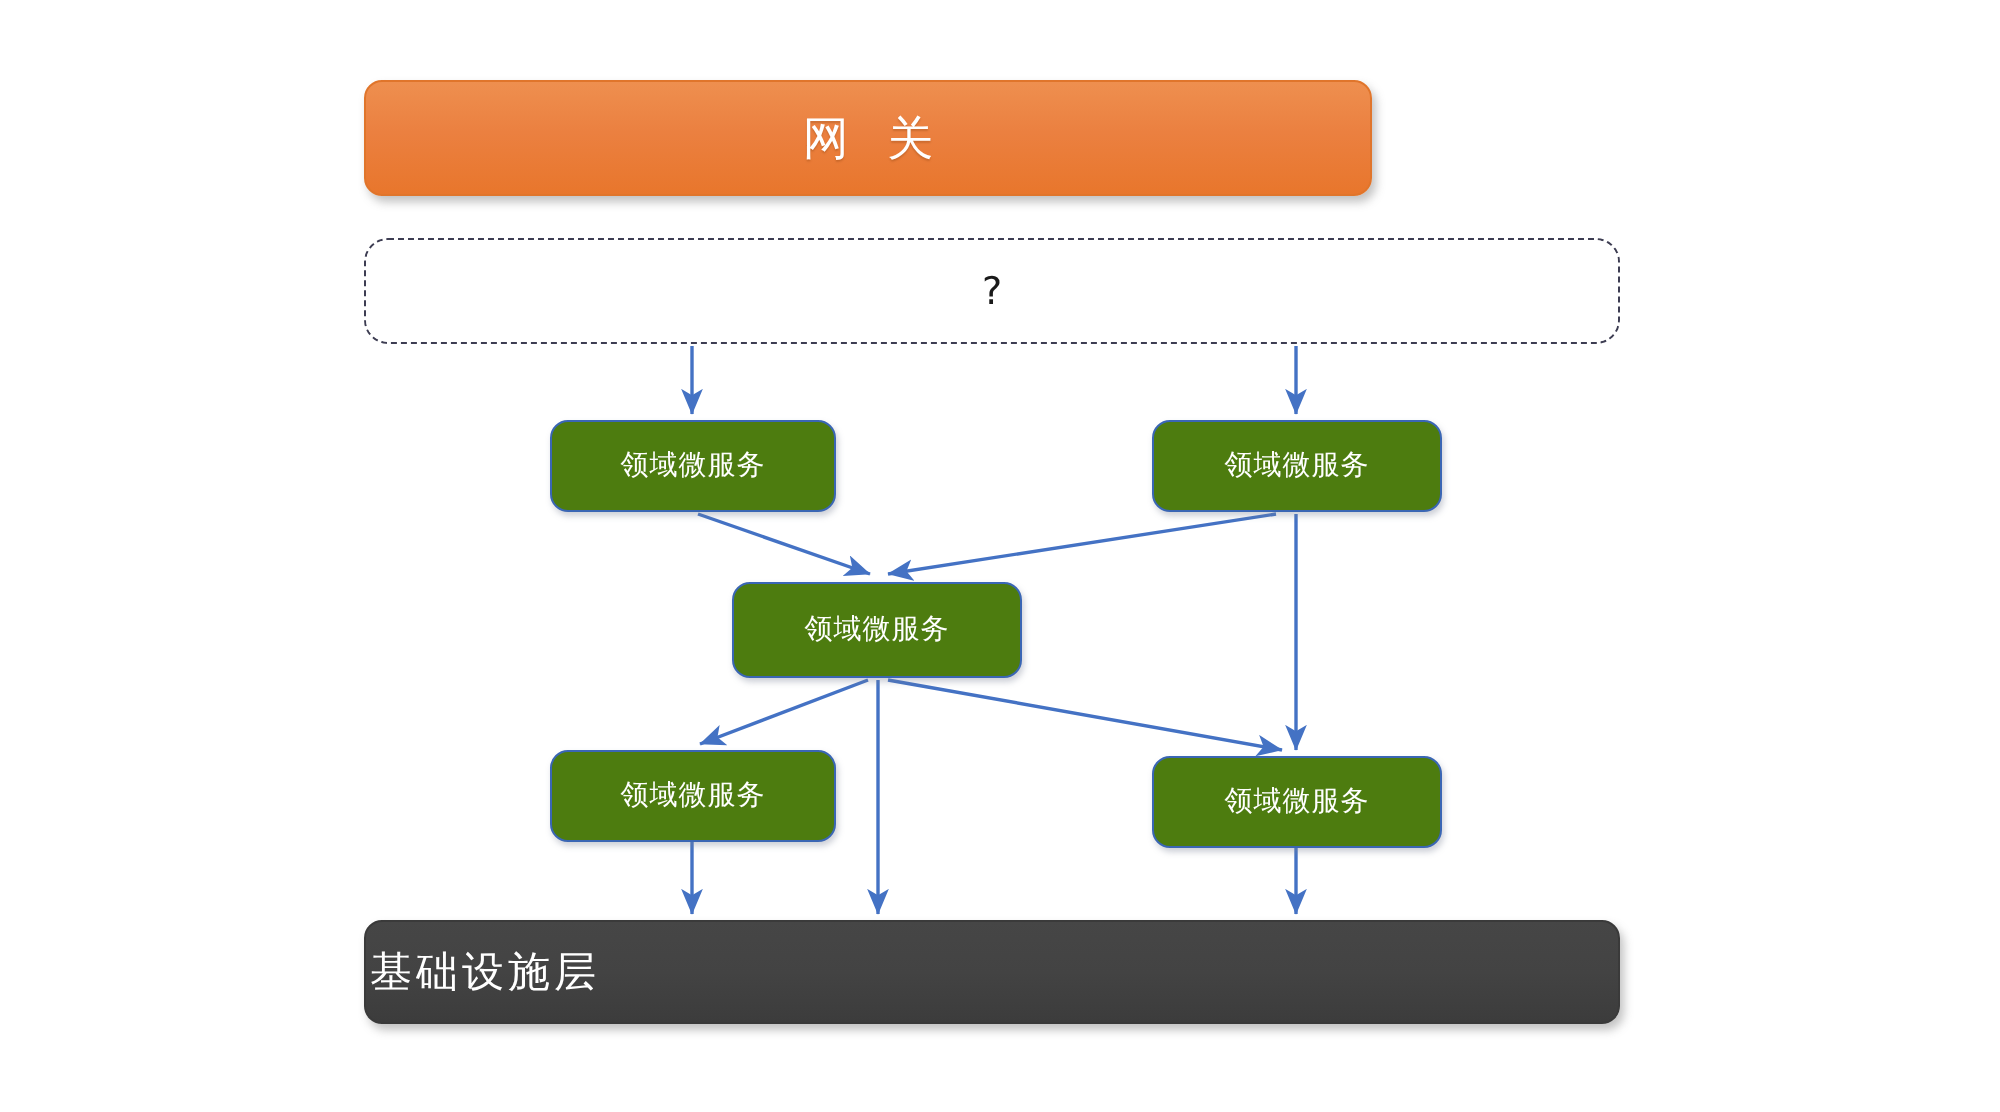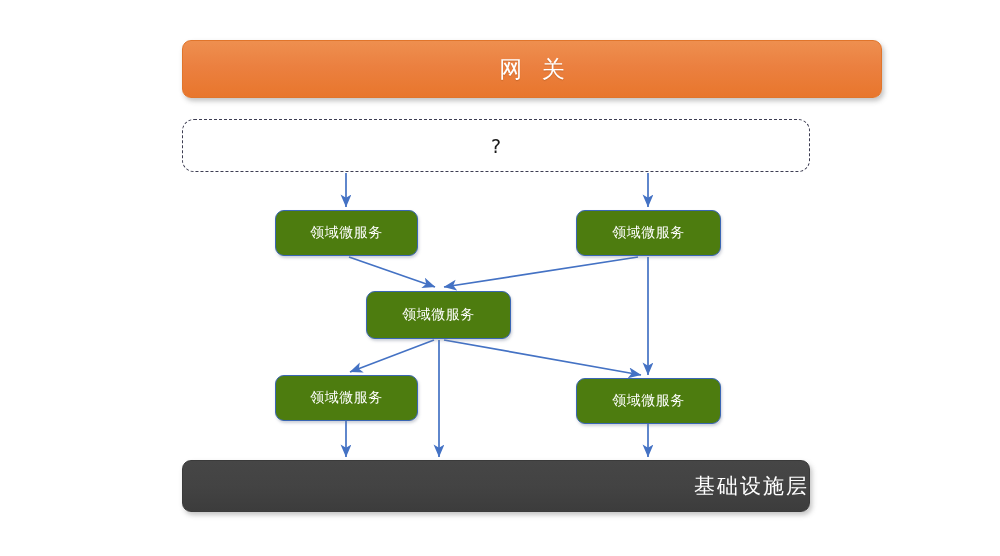--- a/index.html
+++ b/index.html
@@ -24,21 +24,21 @@
     width: 1000px;
     height: 556px;
     pointer-events: none;
   }
 
   
   .gateway-bar {
     position: absolute;
     left: 182px;
     top: 40px;
-    width: 700px;
+    width: 504px;
     height: 58px;
     box-sizing: border-box;
     border-radius: 9px;
     background: linear-gradient(to bottom, #EE8F4F 0%, #EB8040 45%, #E8762C 100%);
     border: 1px solid #E0752B;
     box-shadow: 2px 3px 5px rgba(120,120,120,0.45);
     display: flex;
     align-items: center;
     justify-content: center;
     z-index: 3;
@@ -108,21 +108,21 @@
     top: 460px;
     width: 628px;
     height: 52px;
     box-sizing: border-box;
     border-radius: 9px;
     background: linear-gradient(to bottom, #464646 0%, #434343 50%, #3C3C3C 100%);
     border: 1px solid #3a3a3a;
     box-shadow: 2px 3px 5px rgba(120,120,120,0.45);
     display: flex;
     align-items: center;
-    justify-content: flex-end;
+    justify-content: flex-start;
     z-index: 3;
   }
   .infra-label {
     color: #ffffff;
     font-size: 21px;
     letter-spacing: 2px;
     text-indent: 2px;
   }
 </style>
 </head>

